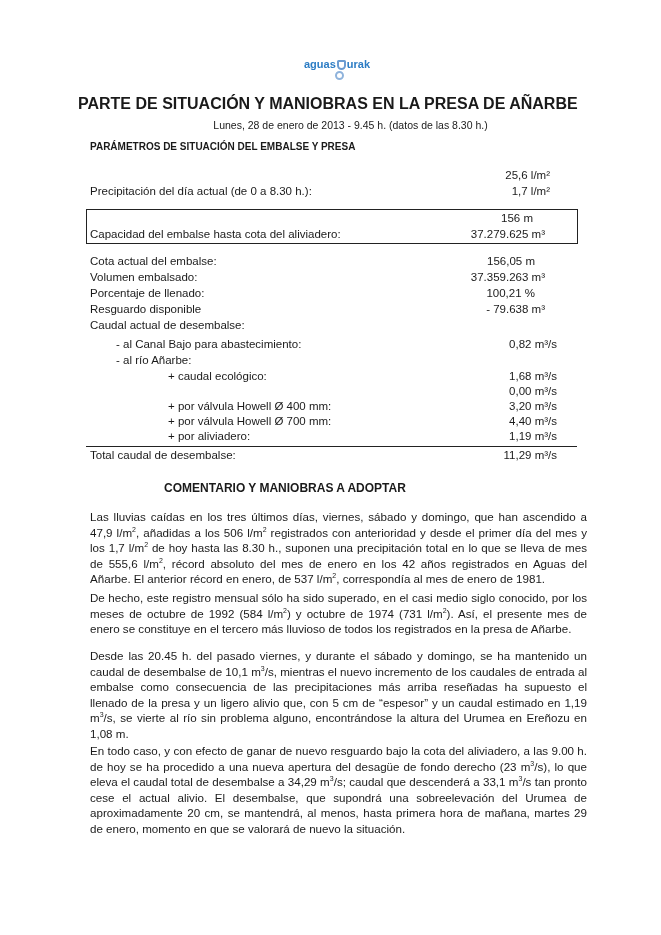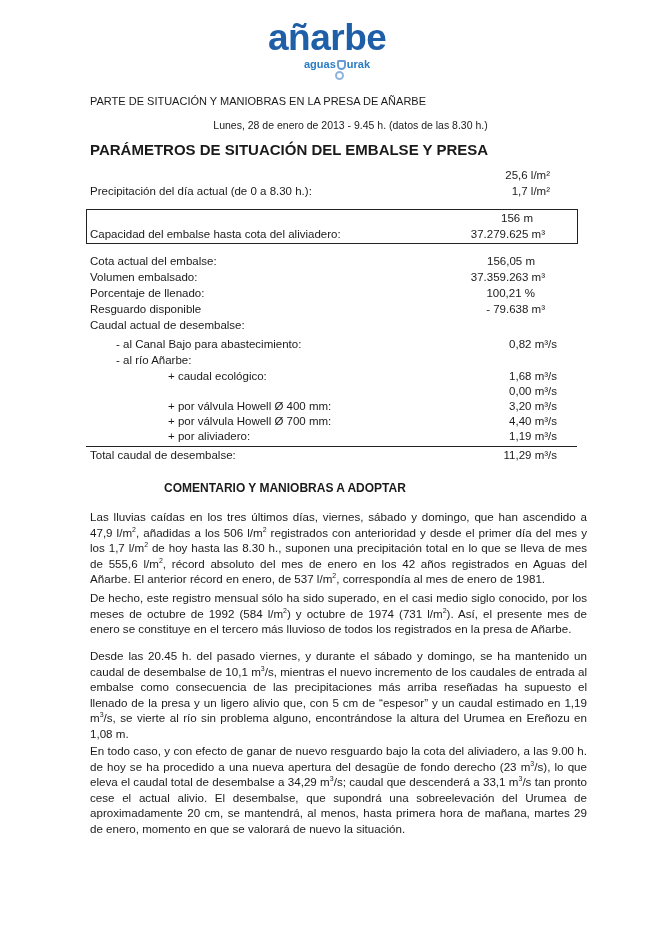--- a/index.html
+++ b/index.html
@@ -8,40 +8,39 @@
   .logo { position:absolute; left:268px; top:18px; width:130px; height:70px; }
   .logo-main { position:absolute; left:0; top:0; font-size:37px; font-weight:bold;
                color:#1f5fa8; letter-spacing:-0.5px; line-height:40px; }
   .logo-sub { position:absolute; left:36px; top:39px; font-size:11px; font-weight:bold;
               color:#2b7cc4; line-height:14px; white-space:nowrap; }
   .logo-sub .drop { display:inline-block; width:9px; height:10px; border:2px solid #6a9bd1;
                     border-radius:2px 2px 6px 6px; vertical-align:-2px; margin:0 1px; box-sizing:border-box; }
   .logo-drop2 { position:absolute; left:67px; top:53px; width:9px; height:9px; border:2px solid #8fb3dc;
                 border-radius:50%; box-sizing:border-box; }
 
-  .title { position:absolute; left:90px; top:95px; font-size:11px; font-weight:normal; white-space:nowrap; }
+  .title { position:absolute; left:78px; top:95px; font-size:16px; font-weight:bold; white-space:nowrap; }
   .subtitle { position:absolute; left:0; width:661px; top:119px; text-align:center; font-size:10.5px;margin-left:20px; }
-  .section-h { position:absolute; left:90px; top:141px; font-size:15px; font-weight:bold; white-space:nowrap; }
+  .section-h { position:absolute; left:90px; top:141px; font-size:10px; font-weight:bold; white-space:nowrap; }
 
   .row { position:absolute; left:90px; width:460px; height:15px; font-size:11.5px; line-height:15px; white-space:nowrap; }
   .row .lbl { position:absolute; left:0; }
   .row .val { position:absolute; right:0; text-align:center; }
 
   .box { position:absolute; left:86px; top:209px; width:490px; height:33px; border:1.3px solid #222; }
   .hr { position:absolute; left:86px; width:491px; top:446px; height:0; border-top:1.3px solid #222; }
 
   .comment-h { position:absolute; left:0; width:570px; top:481px; text-align:center; font-size:12px; font-weight:bold; }
   .para { position:absolute; left:90px; width:497px; font-size:11.6px; line-height:15.6px; text-align:justify; }
   sup { font-size:7px; line-height:0; vertical-align:5px; }
 </style>
 </head>
 <body>
 
 <div class="logo">
-  <div class="logo-main">añarbe</div>
   <div class="logo-sub">
     <span>aguas</span><span class="drop"></span><span>urak</span>
   </div>
   <div class="logo-drop2"></div>
 </div>
 
 <div class="title">PARTE DE SITUACIÓN Y MANIOBRAS EN LA PRESA DE AÑARBE</div>
 <div class="subtitle">Lunes, 28 de enero de 2013 - 9.45 h. (datos de las 8.30 h.)</div>
 <div class="section-h">PARÁMETROS DE SITUACIÓN DEL EMBALSE Y PRESA</div>
 

